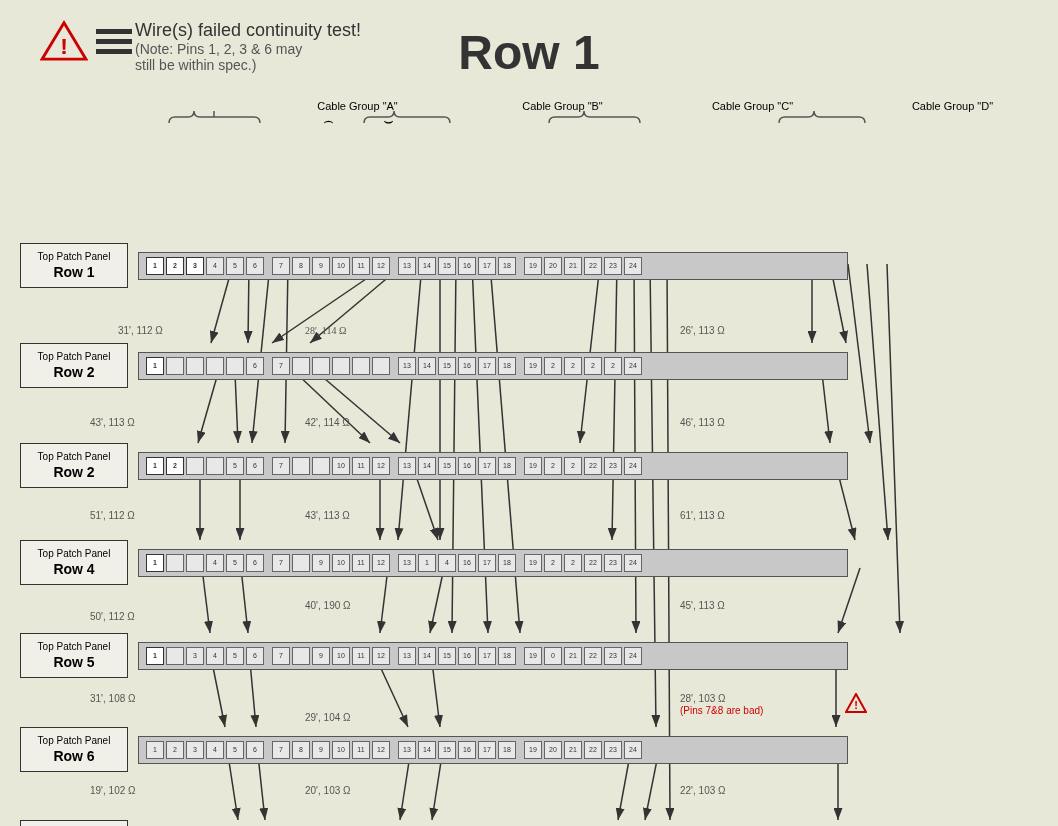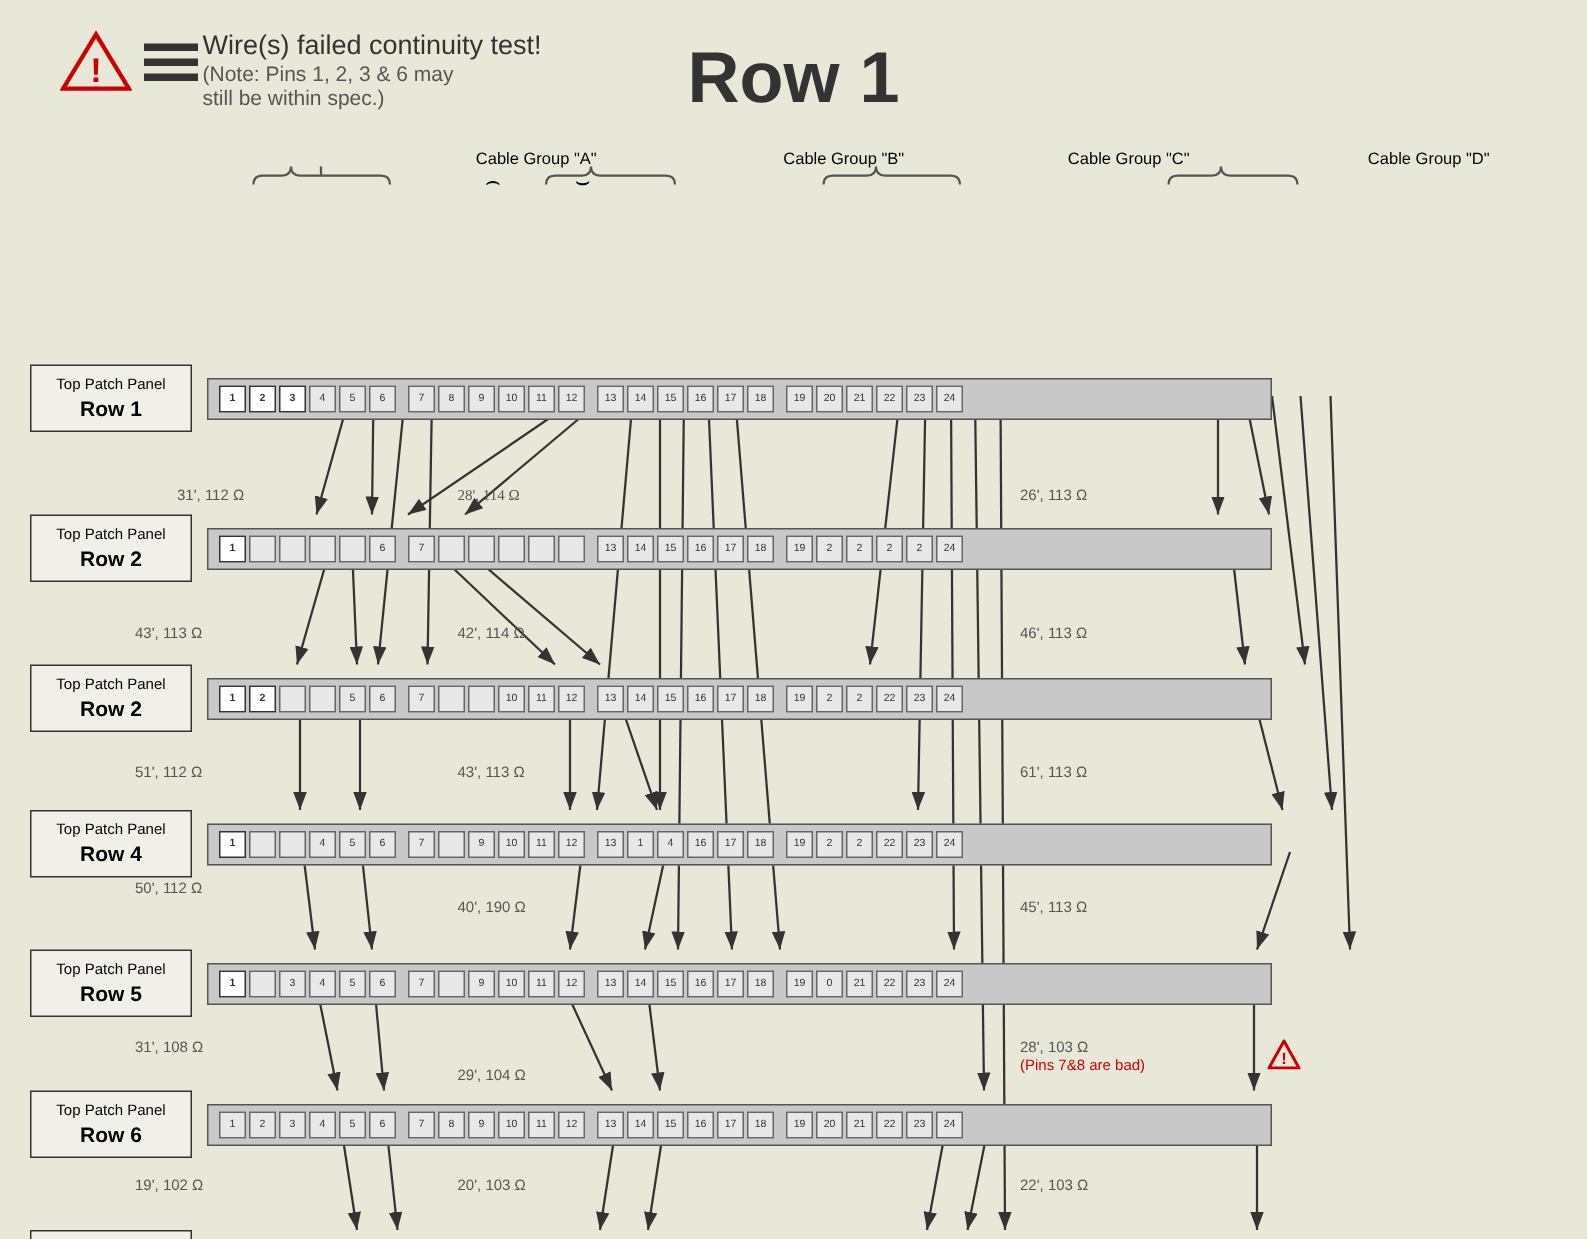--- a/index.html
+++ b/index.html
@@ -564,21 +564,21 @@
   <div class="measurement" style="left:680px; top:230px;">26', 113 Ω</div>
 
   <div class="measurement" style="left:90px; top:322px;">43', 113 Ω</div>
   <div class="measurement" style="left:305px; top:322px;">42', 114 Ω</div>
   <div class="measurement" style="left:680px; top:322px;">46', 113 Ω</div>
 
   <div class="measurement" style="left:90px; top:415px;">51', 112 Ω</div>
   <div class="measurement" style="left:305px; top:415px;">43', 113 Ω</div>
   <div class="measurement" style="left:680px; top:415px;">61', 113 Ω</div>
 
-  <div class="measurement" style="left:90px; top:492px;">50', 112 Ω</div>
+  <div class="measurement" style="left:90px; top:516px;">50', 112 Ω</div>
   <div class="measurement" style="left:305px; top:505px;">40', 190 Ω</div>
   <div class="measurement" style="left:680px; top:505px;">45', 113 Ω</div>
 
   <div class="measurement" style="left:90px; top:598px;text-align:right;">31', 108 Ω</div>
   <div class="measurement" style="left:305px; top:617px;">29', 104 Ω</div>
   <div class="measurement" style="left:680px; top:598px;">28', 103 Ω</div>
 
   <div style="position:absolute; left:680px; top:610px; font-size:10px; color:#cc0000;">(Pins 7&amp;8 are bad)</div>
   <div style="position:absolute; left:845px; top:598px;">
     <svg width="22" height="20" viewBox="0 0 22 20">

